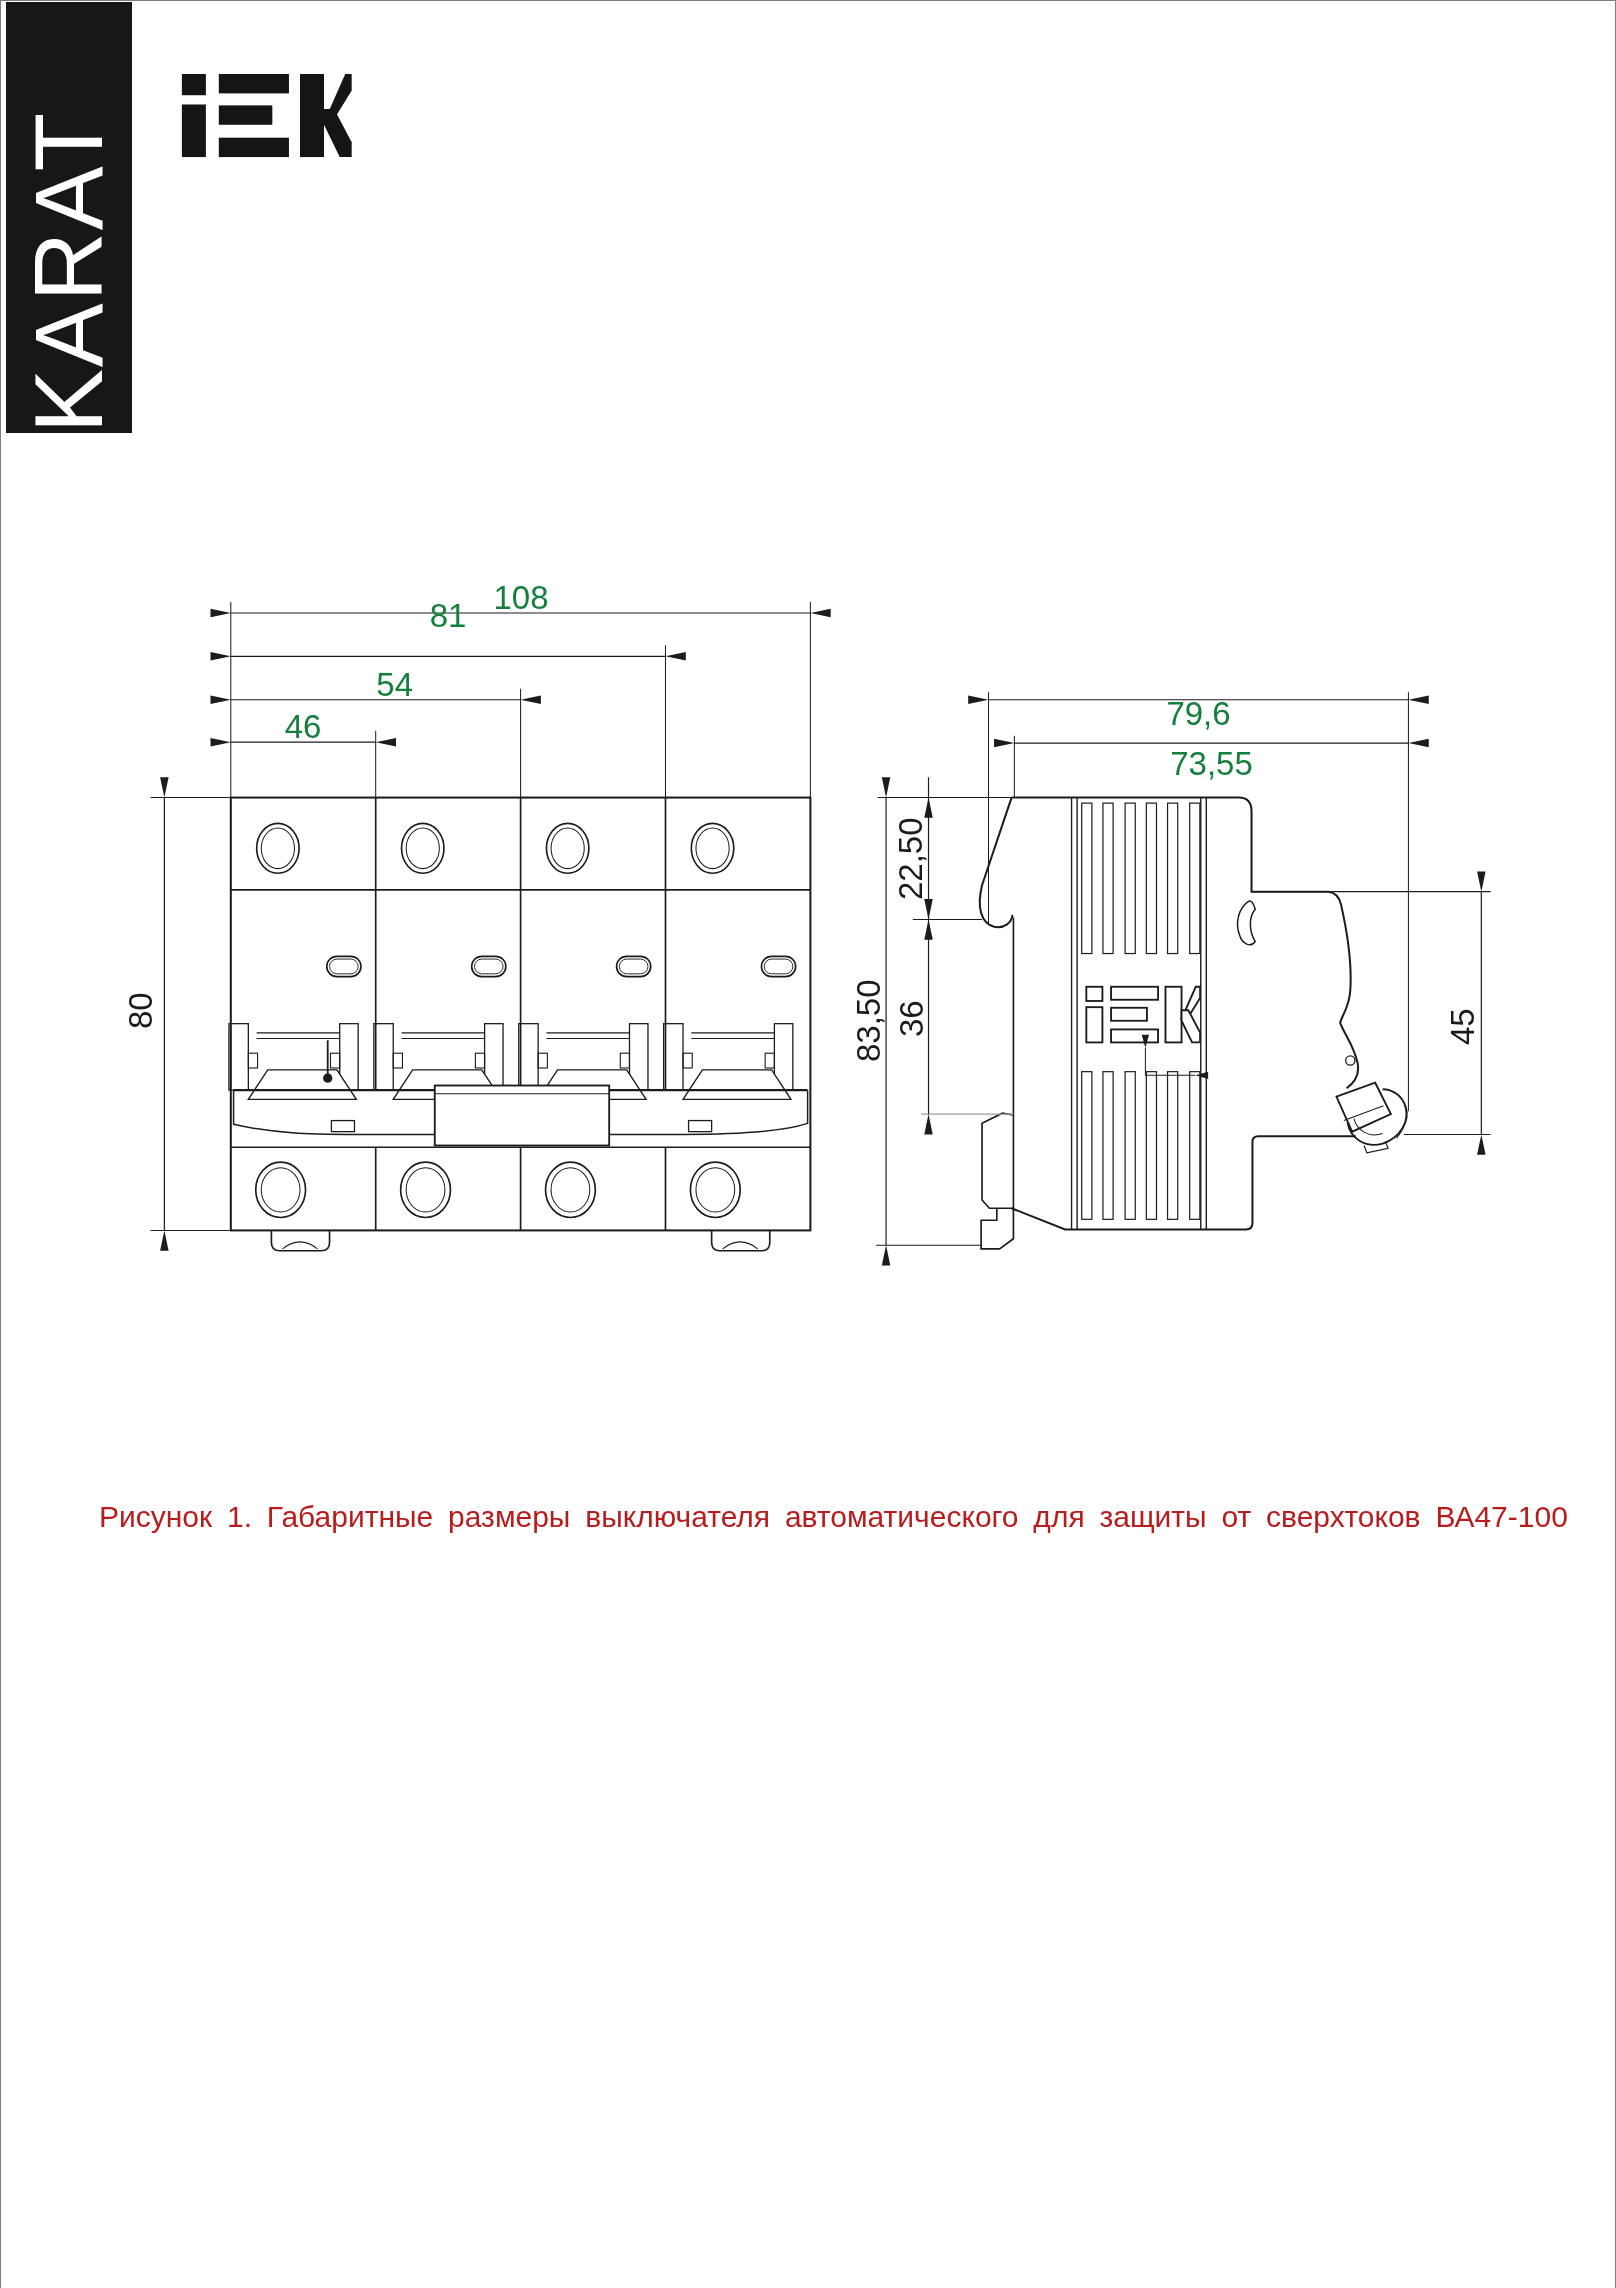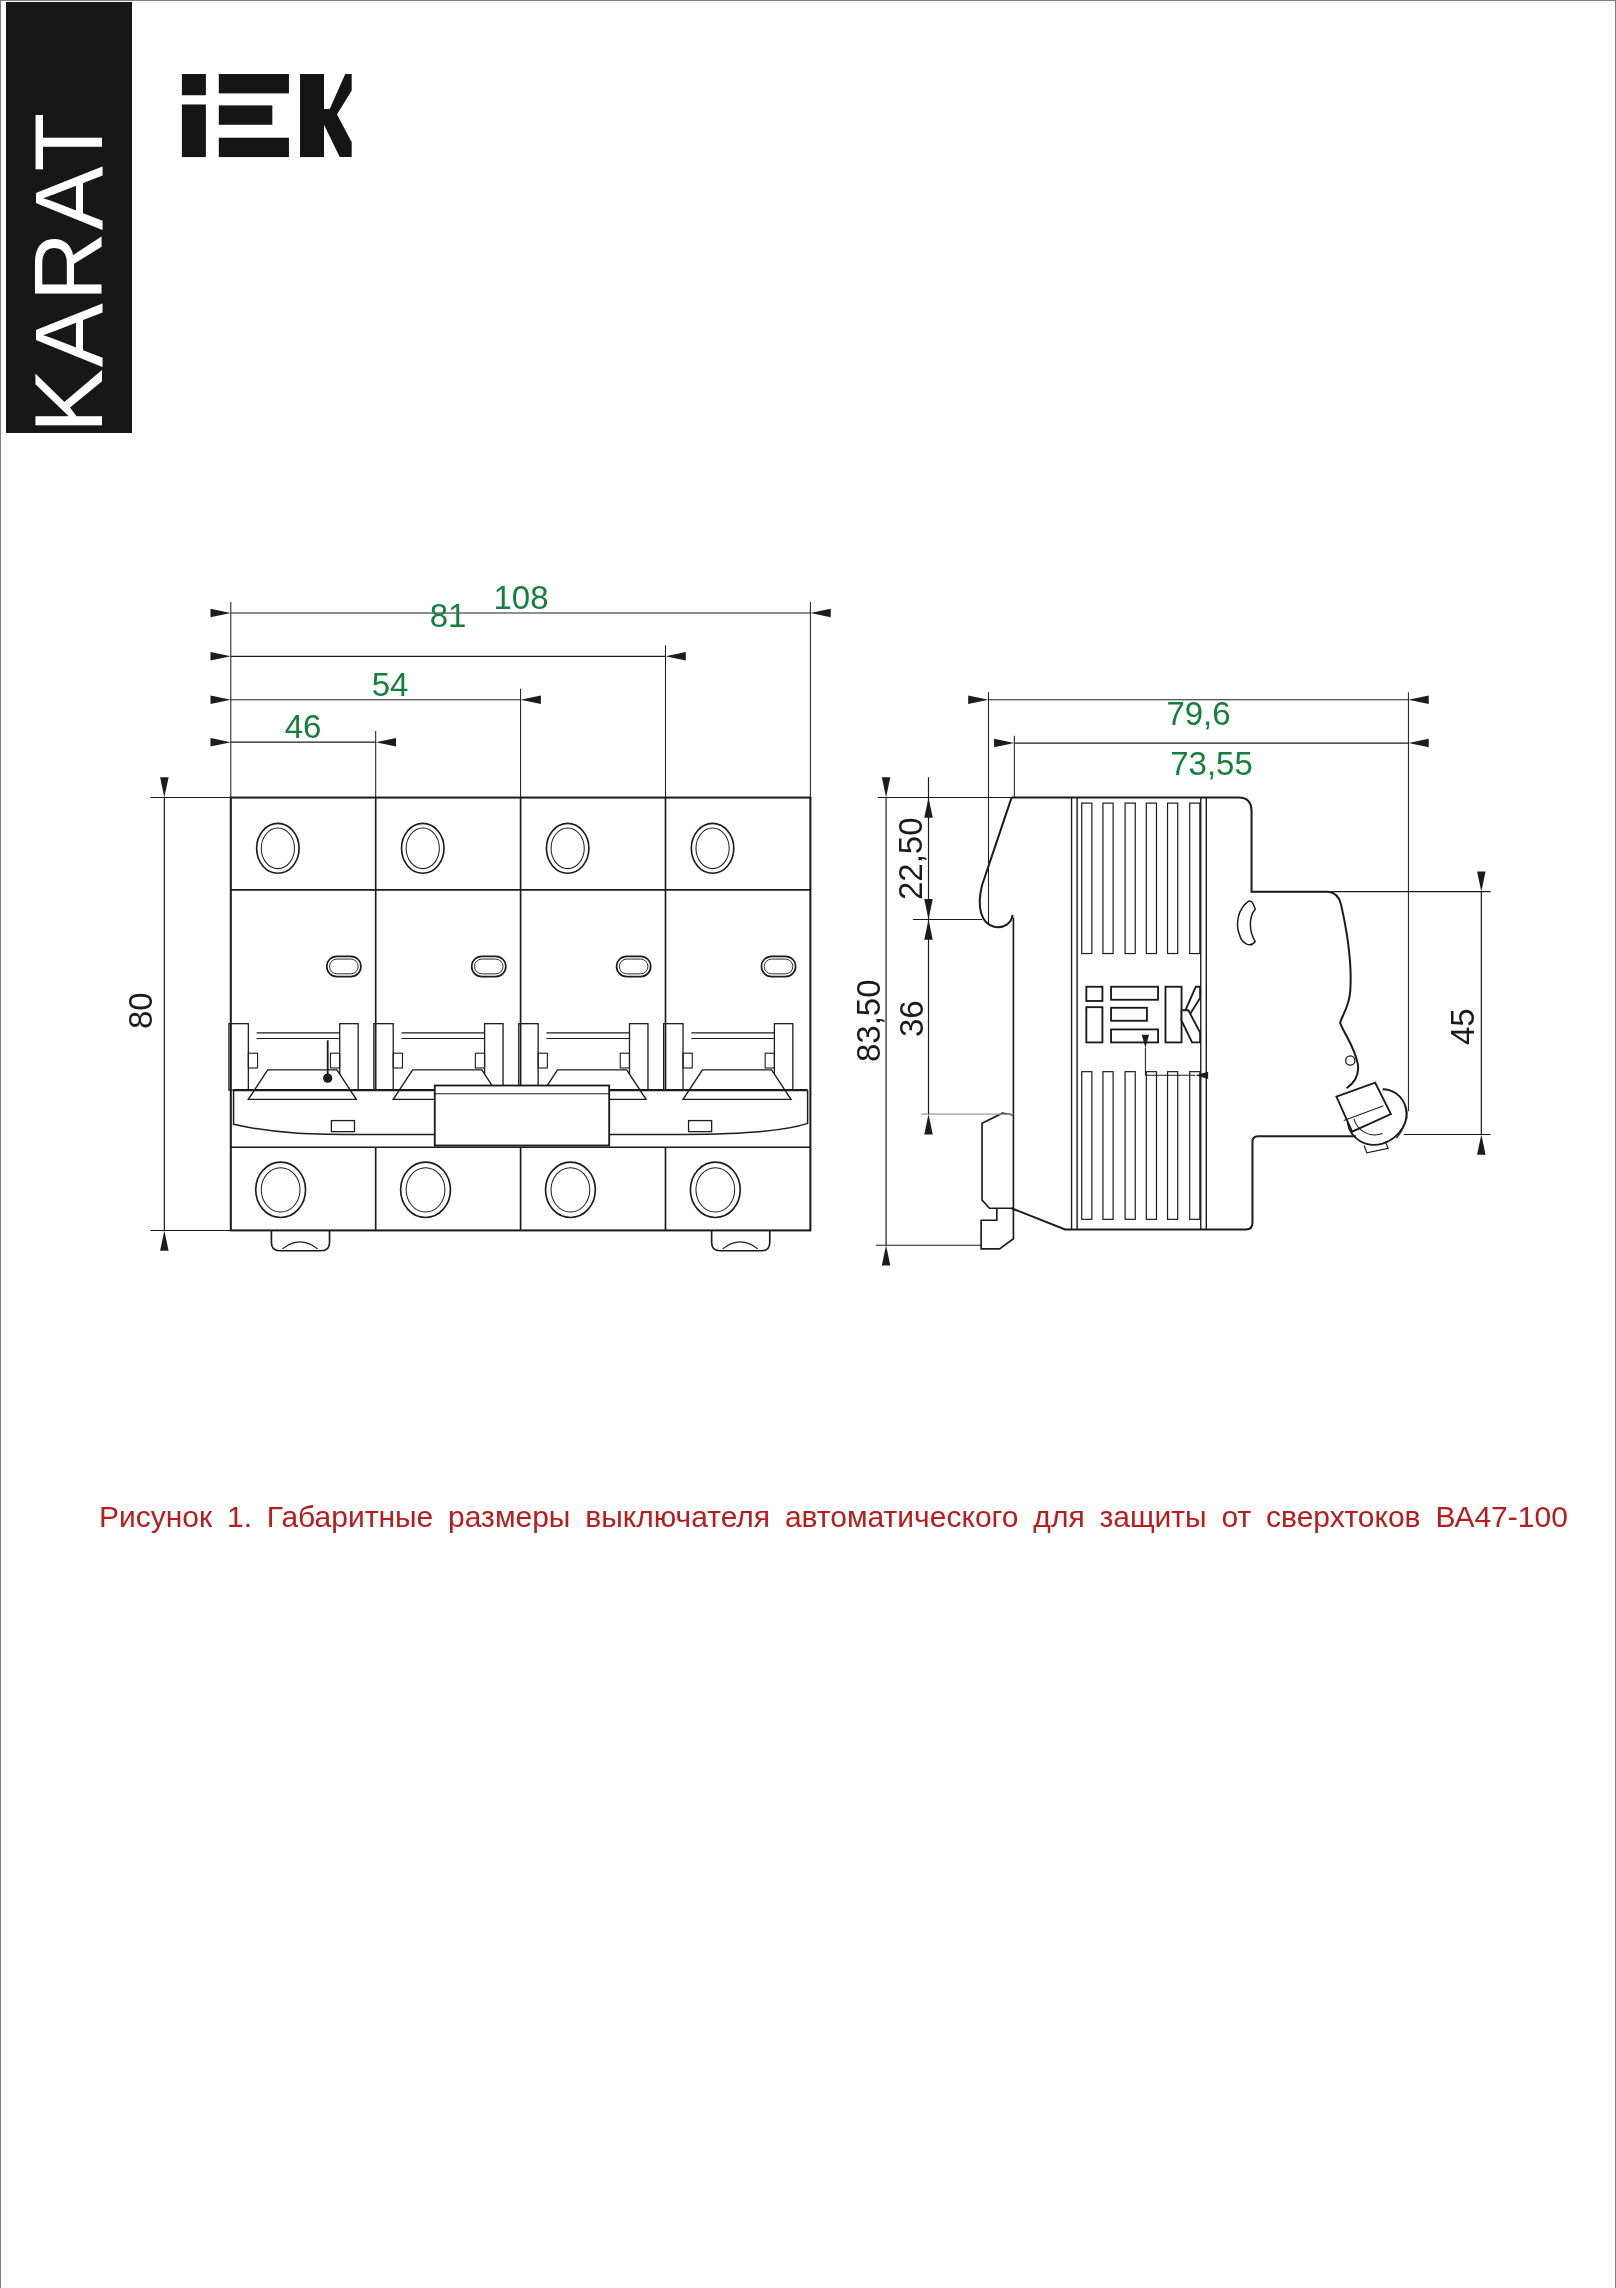--- a/index.html
+++ b/index.html
@@ -209,21 +209,21 @@
         <line x1="1005" y1="863" x2="1005" y2="995" marker-end="url(#ar)"></line>
         <line x1="1005" y1="995" x2="1005" y2="1206" marker-start="url(#ar)" marker-end="url(#ar)"></line>
         <line x1="959" y1="863" x2="959" y2="1348" marker-start="url(#ar)" marker-end="url(#ar)"></line>
         <line x1="1604" y1="965" x2="1604" y2="1228" marker-start="url(#ar)" marker-end="url(#ar)"></line>
       </g>
     </g>
   </svg>
 
   <div class="hlabel" style="left:483px;top:578px;width:74px;">108</div>
   <div class="hlabel" style="left:410px;top:596px;width:74px;">81</div>
-  <div class="hlabel" style="left:352px;top:665px;width:74px;">54</div>
+  <div class="hlabel" style="left:338px;top:665px;width:74px;text-align:right;">54</div>
   <div class="hlabel" style="left:265px;top:707px;width:74px;">46</div>
   <div class="vlabel" style="left:121px;top:958px;width:37px;height:103px;line-height:37px;">80</div>
 
   <div class="hlabel" style="left:1142px;top:694px;width:111px;">79,6</div>
   <div class="hlabel" style="left:1155px;top:708px;width:111px;margin-top:36px;">73,55</div>
   <div class="vlabel" style="left:891px;top:796px;width:37px;height:124px;line-height:37px;">22,50</div>
   <div class="vlabel" style="left:849px;top:958px;width:37px;height:124px;line-height:37px;">83,50</div>
   <div class="vlabel" style="left:892px;top:975px;width:37px;height:85px;line-height:37px;">36</div>
   <div class="vlabel" style="left:1443px;top:974px;width:37px;height:103px;line-height:37px;">45</div>
 

